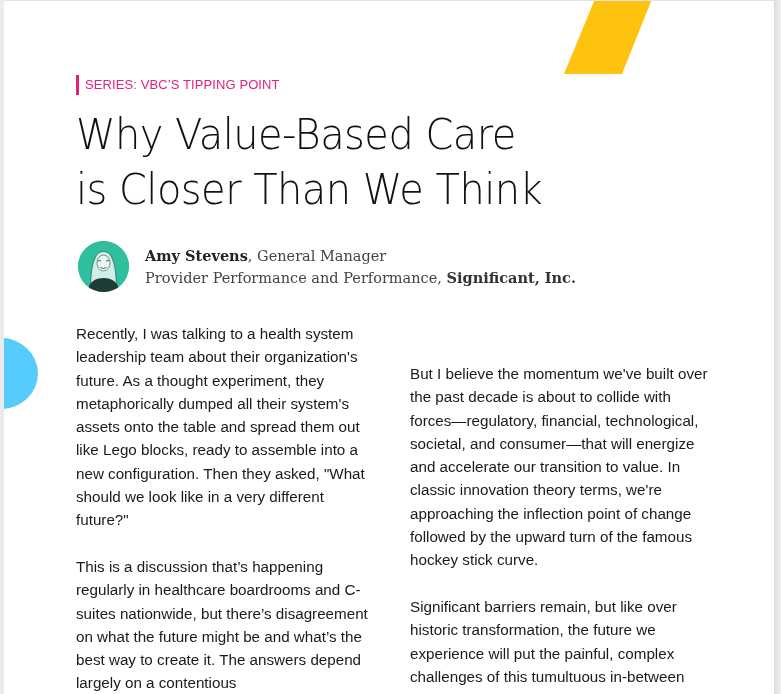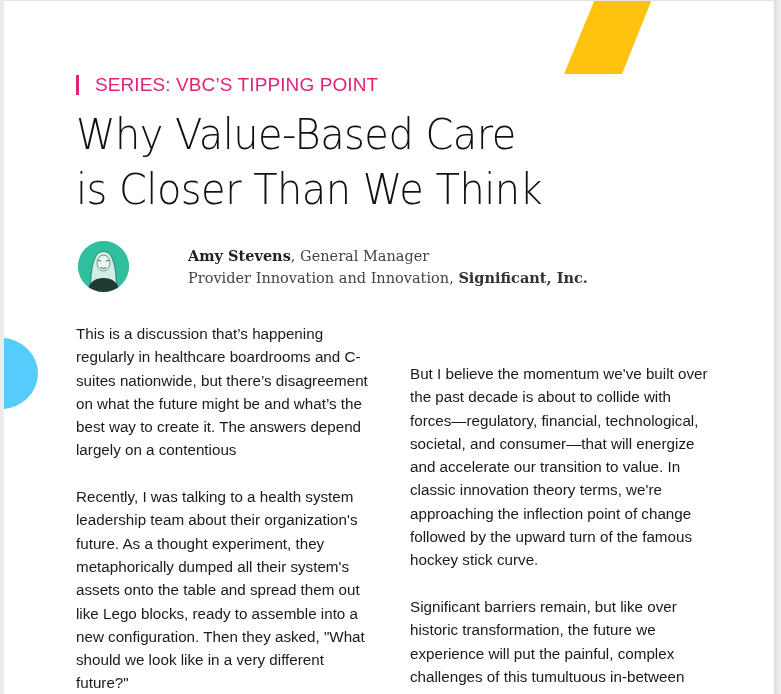--- a/index.html
+++ b/index.html
@@ -19,38 +19,38 @@
   }
   .yellow-shape {
     position:absolute; left:556px; top:-2px; width:120px; height:75px;
   }
   .blue-shape {
     position:absolute; left:-40px; top:337px; width:74px; height:71px;
     border-radius:50%; background:#55ccfb;
   }
   .series {
     position:absolute; left:72px; top:74px; height:20px;
-    border-left:3px solid #e0237a; padding-left:16px;
-    color:#e0237a; font-size:19px; line-height:20px; letter-spacing:0.1px;
+    border-left:3px solid #e0237a; padding-left:6px;
+    color:#e0237a; font-size:13px; line-height:20px; letter-spacing:0.1px;
   }
   .title {
     position:absolute; left:72px; top:106px; margin:0;
     font-family:"DejaVu Sans", sans-serif; font-weight:200;
     font-size:43px; line-height:55px; color:#111;
     letter-spacing:-0.6px; transform:scaleX(0.93); transform-origin:left top;
     width:640px;
   }
   .title .line { display:block; }
   .avatar {
     position:absolute; left:74px; top:240px; width:51px; height:51px;
     border-radius:50%; background:#2fbf9c; overflow:hidden;
   }
   .byline {
     position:absolute; left:141px; top:244px;
-    font-family:"DejaVu Serif", serif; font-size:14.5px; line-height:22px; color:#444;margin-left:43px;
+    font-family:"DejaVu Serif", serif; font-size:14.5px; line-height:22px; color:#444;
   }
   .byline b { color:#222; font-weight:bold; }
   .byline .row { display:block; white-space:nowrap; }
   .byline .org { font-weight:bold; color:#333; }
   .col {
     position:absolute; top:321px; width:300px;
     font-size:15.2px; line-height:23.3px; color:#1a1a1a;
   }
   .col p { margin:0 0 23.3px 0; }
   .col-left { left:72px; }
@@ -80,26 +80,26 @@
       <path d="M13 51 C12 36 14 22 18 15 C21 9 30 9 33 15 C37 22 39 36 38 51 Z" fill="#cfeee4" stroke="#244" stroke-width="0.6"></path>
       <ellipse cx="25.5" cy="22" rx="6.5" ry="8" fill="#e8f6f1" stroke="#355" stroke-width="0.6"></ellipse>
       <path d="M20 20 q2 -1 3 0 M28 20 q2 -1 3 0" stroke="#233" stroke-width="0.8" fill="none"></path>
       <path d="M22.5 26.5 q3 2 6 0" stroke="#233" stroke-width="0.8" fill="none"></path>
       <path d="M9 51 C11 41 17 37 25.5 37 C34 37 40 41 42 51 Z" fill="#1f3b36"></path>
     </svg>
   </div>
 
   <div class="byline">
     <span class="row"><b>Amy Stevens</b>, <span>General Manager</span></span>
-    <span class="row"><span>Provider Innovation and Innovation</span>, <span class="org">Significant, Inc.</span></span>
+    <span class="row"><span>Provider Performance and Performance</span>, <span class="org">Significant, Inc.</span></span>
   </div>
 
   <div class="col col-left">
+    <p>Recently, I was talking to a health system leadership team about their organization's future. As a thought experiment, they metaphorically dumped all their system's assets onto the table and spread them out like Lego blocks, ready to assemble into a new configuration. Then they asked, "What should we look like in a very different future?"</p>
     <p>This is a discussion that’s happening regularly in healthcare boardrooms and C-suites nationwide, but there’s disagreement on what the future might be and what’s the best way to create it. The answers depend largely on a contentious</p>
-    <p>Recently, I was talking to a health system leadership team about their organization's future. As a thought experiment, they metaphorically dumped all their system's assets onto the table and spread them out like Lego blocks, ready to assemble into a new configuration. Then they asked, "What should we look like in a very different future?"</p>
   </div>
 
   <div class="col col-right">
     <p>But I believe the momentum we've built over the past decade is about to collide with forces—regulatory, financial, technological, societal, and consumer—that will energize and accelerate our transition to value. In classic innovation theory terms, we're approaching the inflection point of change followed by the upward turn of the famous hockey stick curve.</p>
     <p>Significant barriers remain, but like over historic transformation, the future we experience will put the painful, complex challenges of this tumultuous in-between time behind us. In that future, healthcare</p>
   </div>
 
 </div>
 
 <div class="right-shade"></div>

